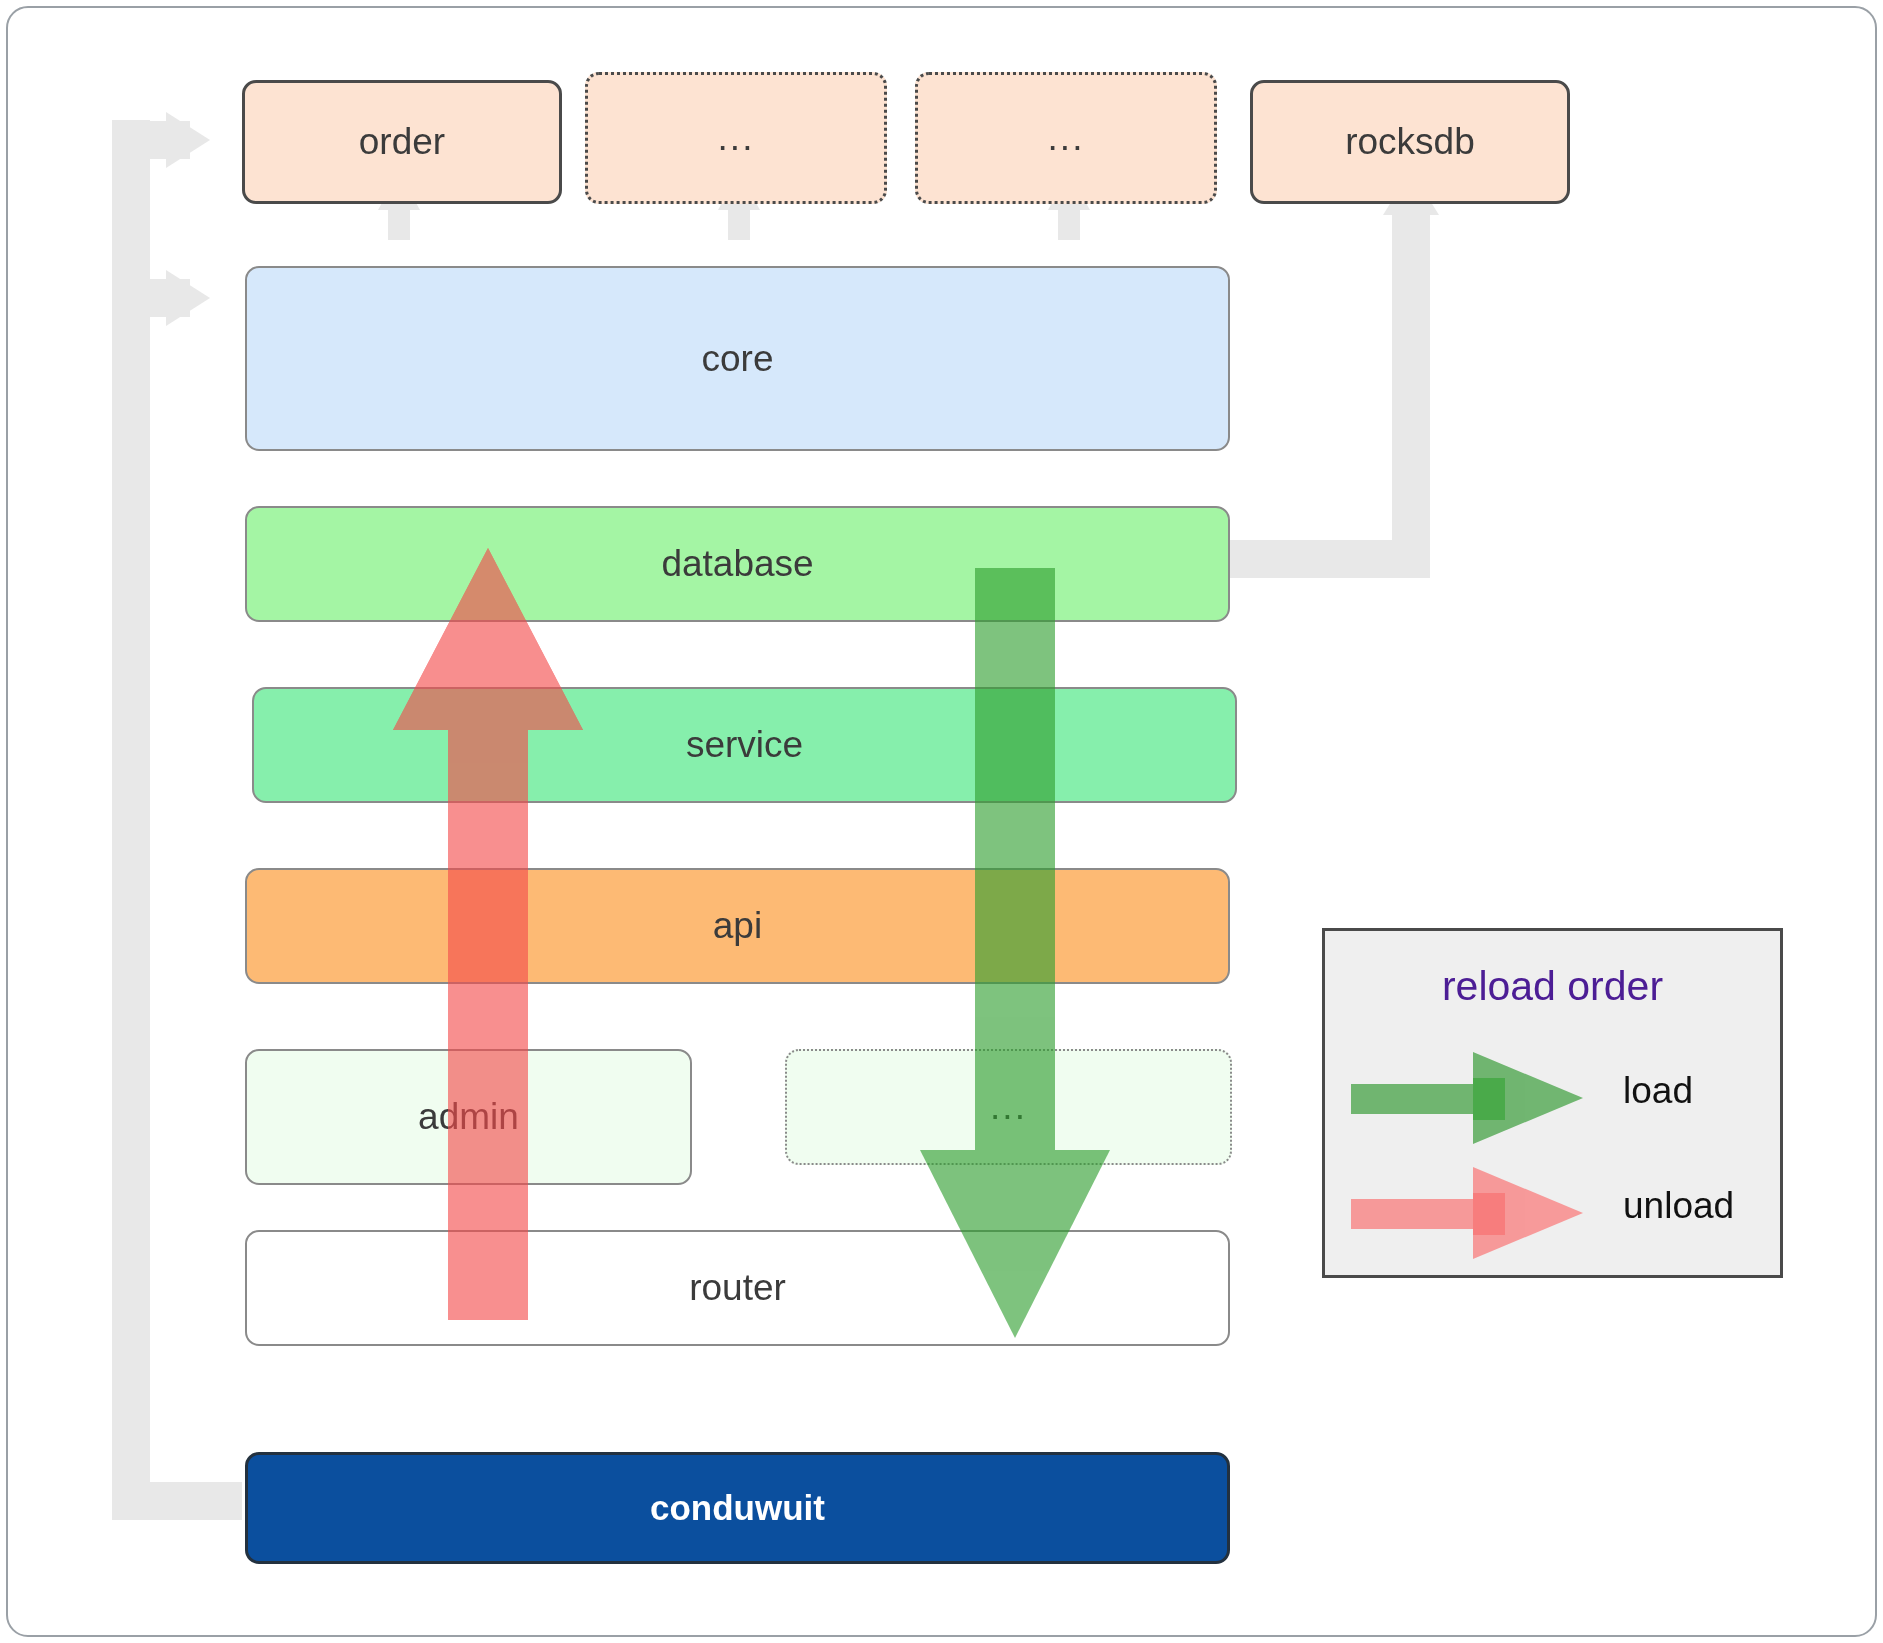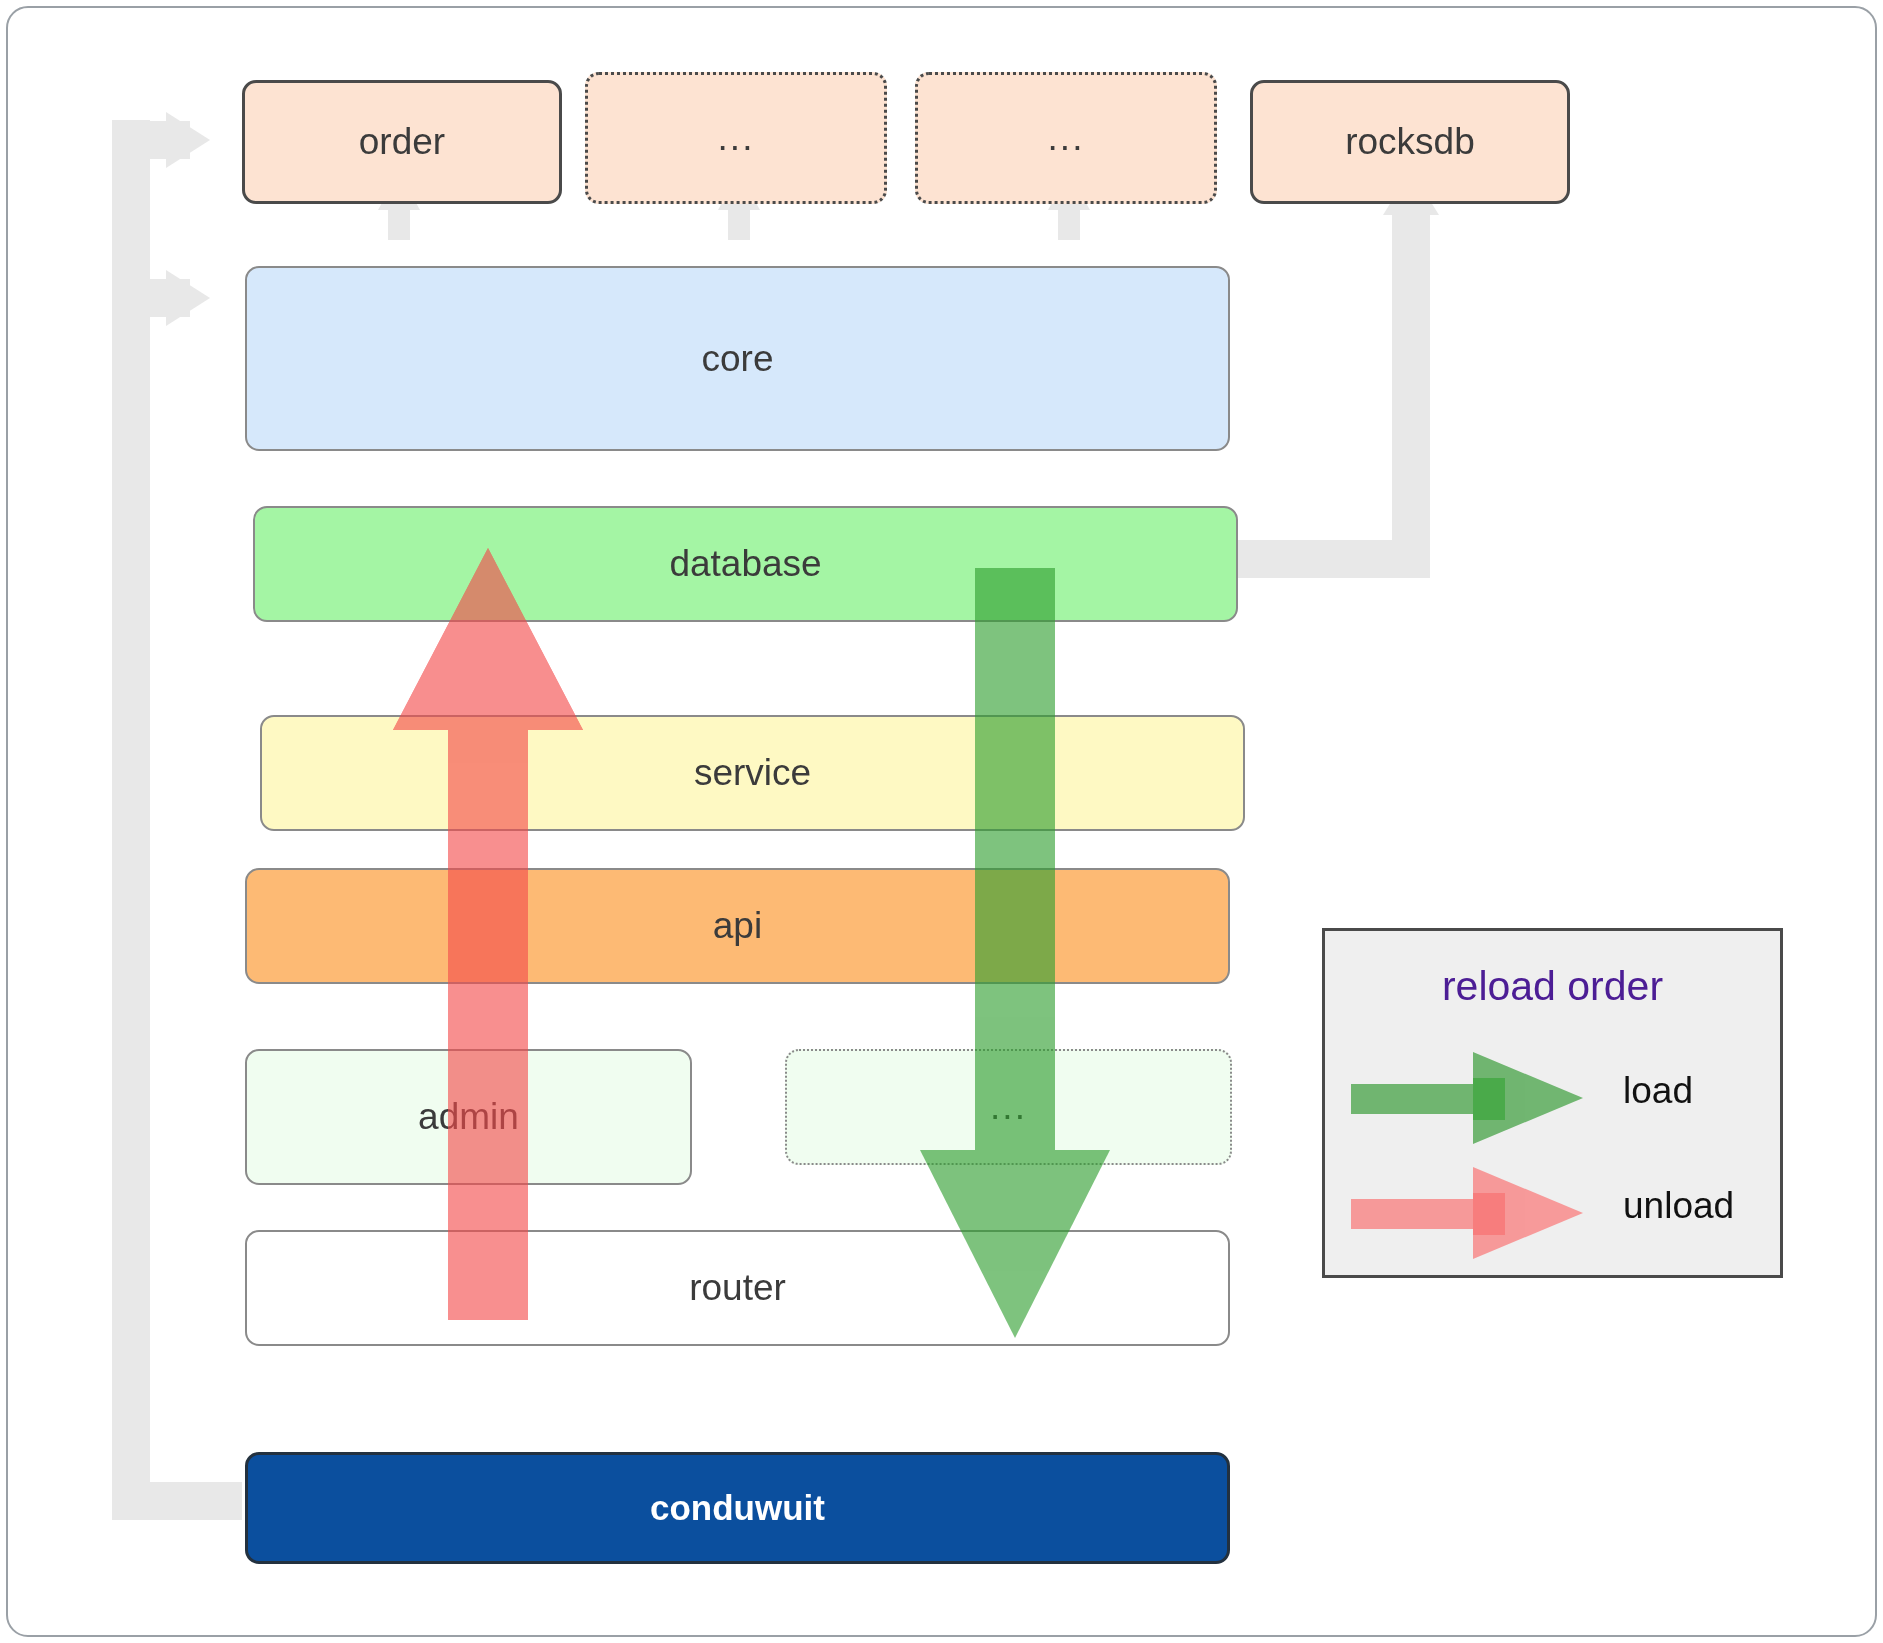--- a/index.html
+++ b/index.html
@@ -180,25 +180,25 @@
   </div>
 
   <div class="node dep" style="left:1250px; top:80px; width:320px; height:124px;">
     <span>rocksdb</span>
   </div>
 
   <div class="node core" style="left:245px; top:266px; width:985px; height:185px;">
     <span>core</span>
   </div>
 
-  <div class="node stack" style="left:245px; top:506px; width:985px; height:116px; background:#a4f5a4;margin-left:8px;">
+  <div class="node stack" style="left:245px; top:506px; width:985px; height:116px; background:#a4f5a4;">
     <span>database</span>
   </div>
 
-  <div class="node stack" style="left:260px; top:687px; width:985px; height:116px; background:#fef9c3;margin-top:28px;">
+  <div class="node stack" style="left:252px; top:687px; width:985px; height:116px; background:#86efac;">
     <span>service</span>
   </div>
 
   <div class="node stack" style="left:245px; top:868px; width:985px; height:116px; background:#fdba74;">
     <span>api</span>
   </div>
 
   <div class="node stack" style="left:245px; top:1049px; width:447px; height:136px; background:#f0fdf0;">
     <span>admin</span>
   </div>

